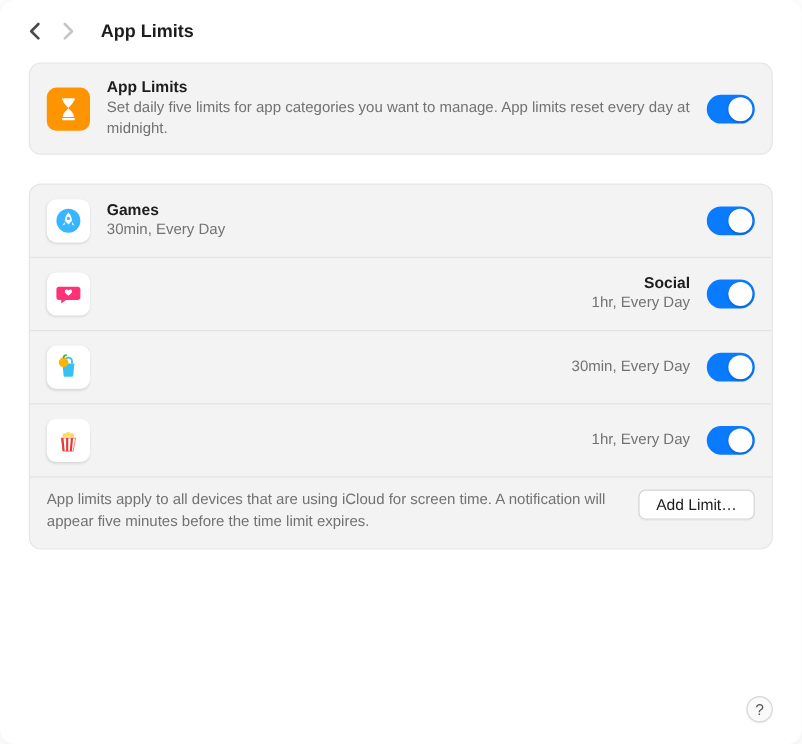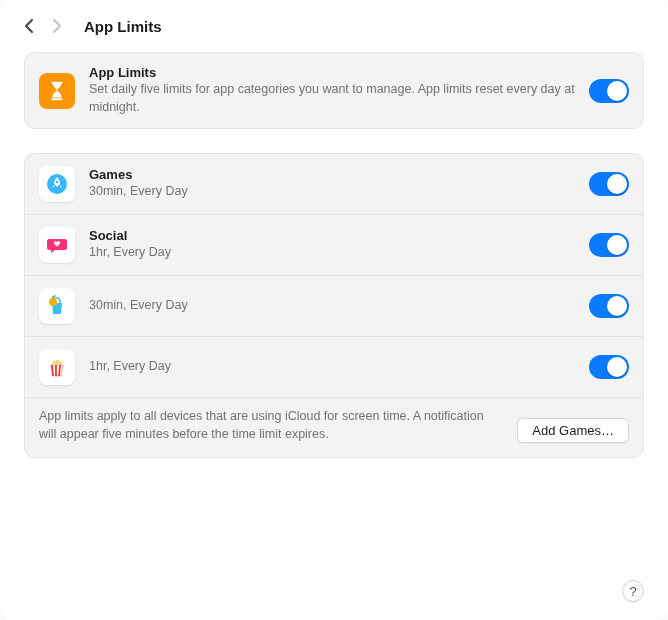--- a/index.html
+++ b/index.html
@@ -44,21 +44,21 @@
       border-radius: 10px;
       overflow: hidden;
     }
     .panel + .panel { margin-top: 24px; }
     .row {
       display: flex;
       align-items: center;
       padding: 12px 14px;
       gap: 14px;
     }
-    .row + .row { border-top: 1px solid #e3e3e3; }
+    .row + .row { border-top: 1px solid #e3e3e3; text-align: right; }
     .icon-wrap {
       width: 36px; height: 36px;
       border-radius: 8px;
       display: flex;
       align-items: center;
       justify-content: center;
       flex-shrink: 0;
       position: relative;
     }
     .icon-orange { background: #fe9500; }
@@ -91,21 +91,21 @@
       position: absolute;
       width: 20px; height: 20px;
       background: #fff;
       border-radius: 50%;
       top: 2px; right: 2px;
       box-shadow: 0 1px 2px rgba(0,0,0,0.25);
     }
     
     .footer-row {
       display: flex;
-      align-items: flex-end;
+      align-items: flex-start;
       padding: 10px 14px 14px 14px;
       border-top: 1px solid #e3e3e3;
       gap: 14px;
     }
     .footer-text {
       flex: 1;
       font-size: 12.5px;
       color: #727272;
       line-height: 1.4;
     }
@@ -232,18 +232,18 @@
         </svg>
       </div>
       <div class="row-text">
         <div class="row-sub">1hr, Every Day</div>
       </div>
       <div class="toggle"></div>
     </div>
 
     <div class="footer-row">
       <div class="footer-text">App limits apply to all devices that are using iCloud for screen time. A notification will appear five minutes before the time limit expires.</div>
-      <button class="btn">Add Games…</button>
+      <button class="btn">Add Limit…</button>
     </div>
   </div>
 </div>
 
 <div class="help">?</div>
 
 </body></html>

